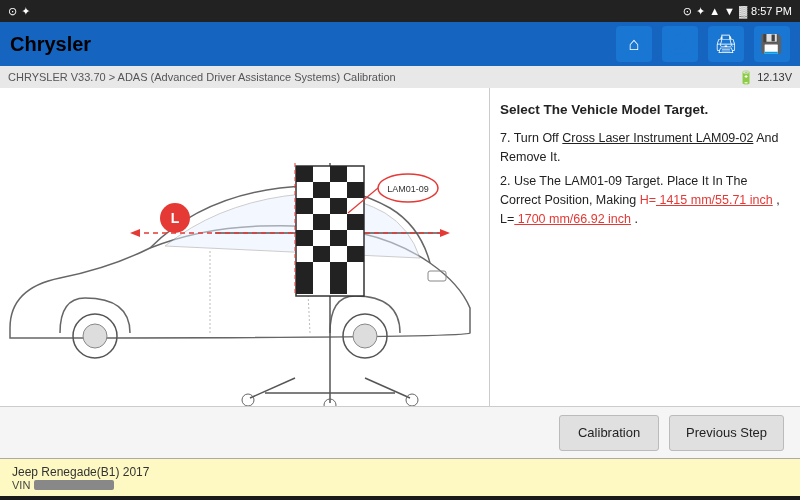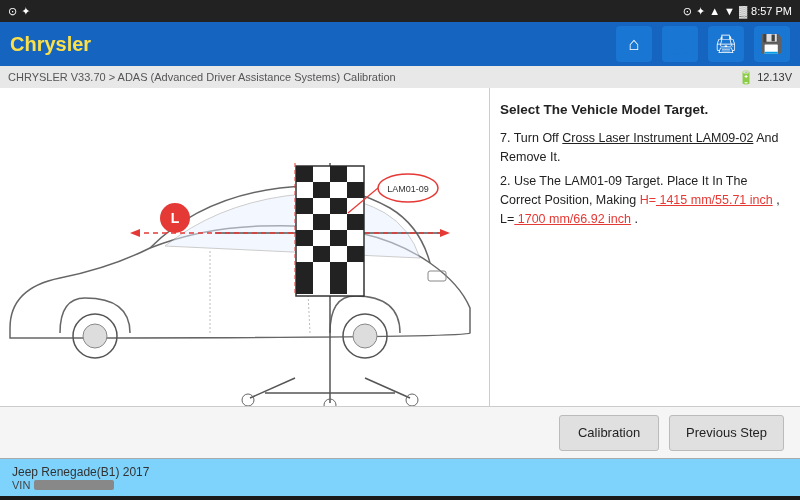--- a/index.html
+++ b/index.html
@@ -22,21 +22,21 @@
     
     #header {
       height: 44px;
       background: #1565C0;
       display: flex;
       align-items: center;
       padding: 0 10px;
       gap: 10px;
     }
     #header-title {
-      color: #fde047;
+      color: #000000;
       font-size: 20px;
       font-weight: bold;
       flex: 1;
     }
     .header-icon {
       width: 36px; height: 36px;
       display: flex; align-items: center; justify-content: center;
       background: #1976D2;
       border-radius: 4px;
       color: #fff;
@@ -123,21 +123,21 @@
       border-radius: 3px;
       font-size: 13px;
       color: #222;
       cursor: pointer;
       padding: 0 16px;
     }
 
     
     #info-bar {
       height: 38px;
-      background: #7dd3fc;
+      background: #fef9c3;
       display: flex;
       align-items: center;
       padding: 0 12px;
       gap: 8px;
       border-top: 1px solid #aaa;
     }
     #vehicle-info { font-size: 12px; color: #333; }
     #vin-row { display: flex; align-items: center; gap: 4px; font-size: 11px; color: #444; }
     .vin-bar {
       width: 80px; height: 10px;

